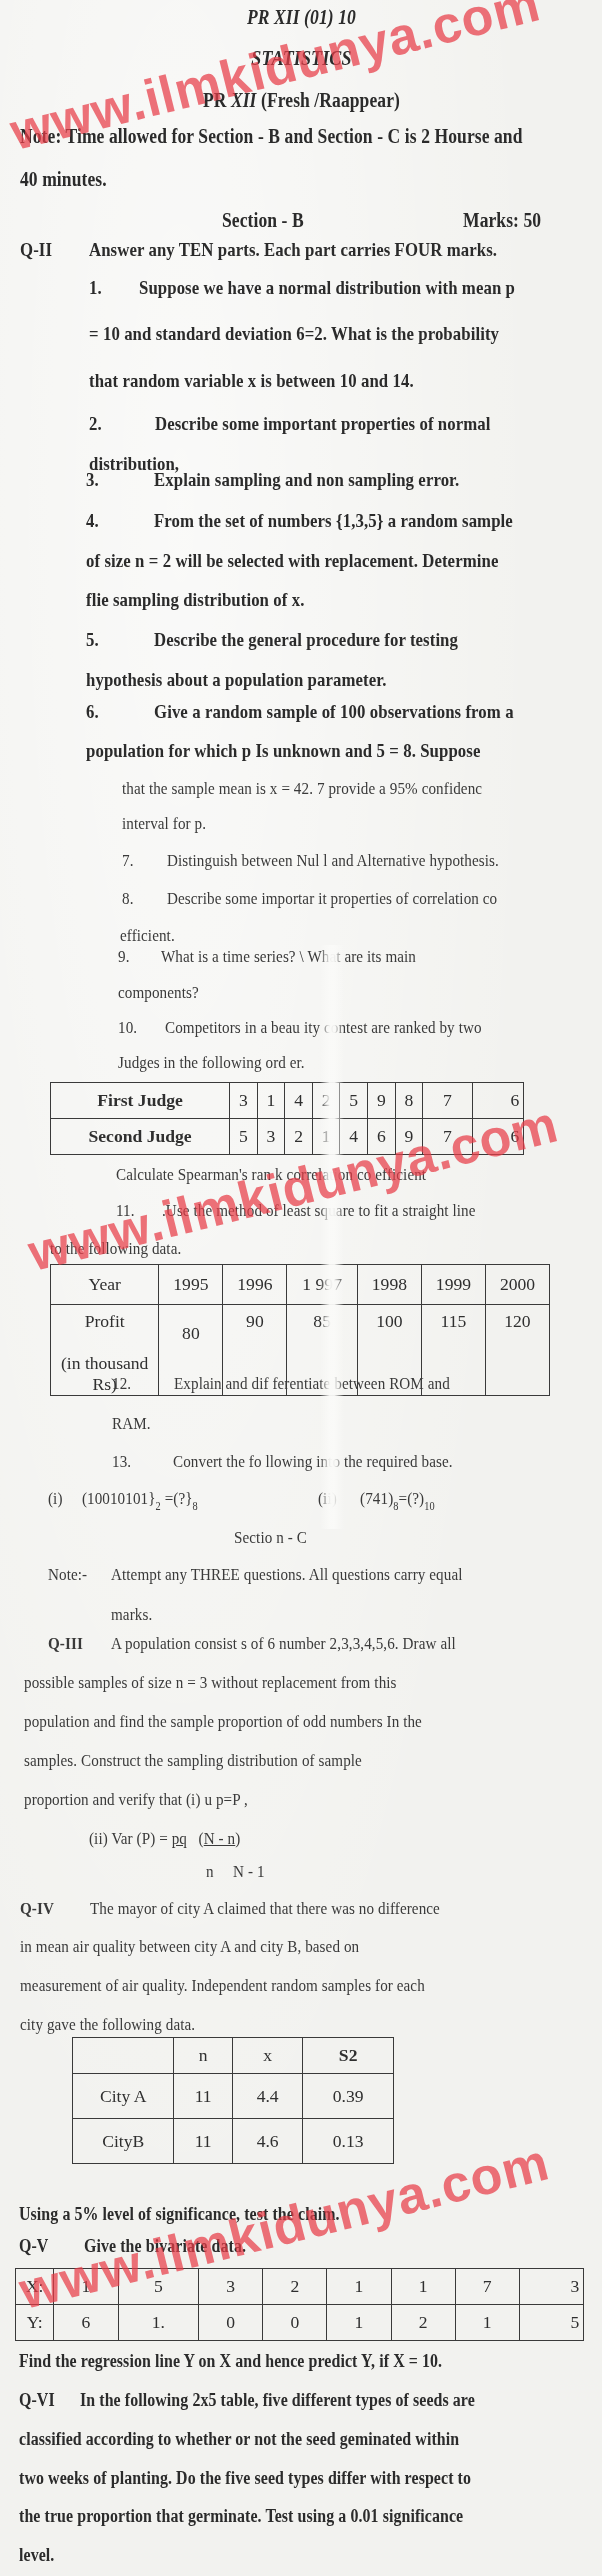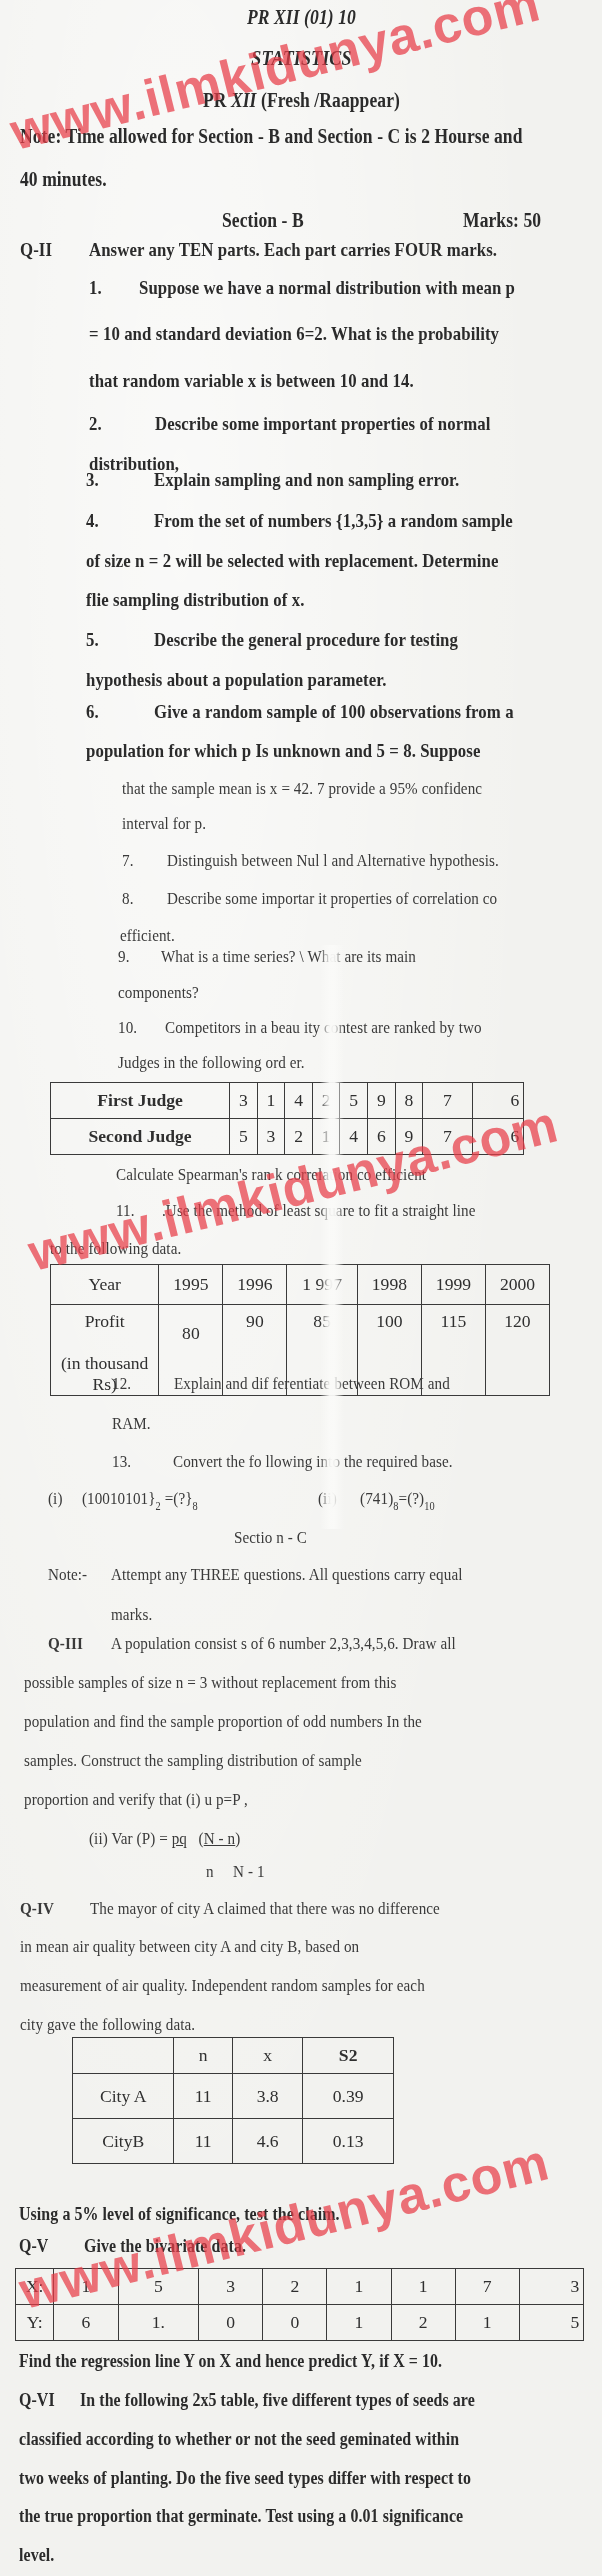--- a/index.html
+++ b/index.html
@@ -231,21 +231,21 @@
     <tbody>
         <tr>
       <td style="width:93px;"></td>
       <td>n</td>
       <td>x</td>
       <td style="font-weight:bold;">S2</td>
     </tr>
     <tr>
       <td class="lbl" style="font-weight:normal; height:44px;">City A</td>
       <td>11</td>
-      <td>3.8</td>
+      <td>4.4</td>
       <td>0.39</td>
     </tr>
     <tr>
       <td class="lbl" style="font-weight:normal; height:44px;margin-left:44px;">CityB</td>
       <td>11</td>
       <td>4.6</td>
       <td>0.13</td>
     </tr>
   </tbody>
     </table>

